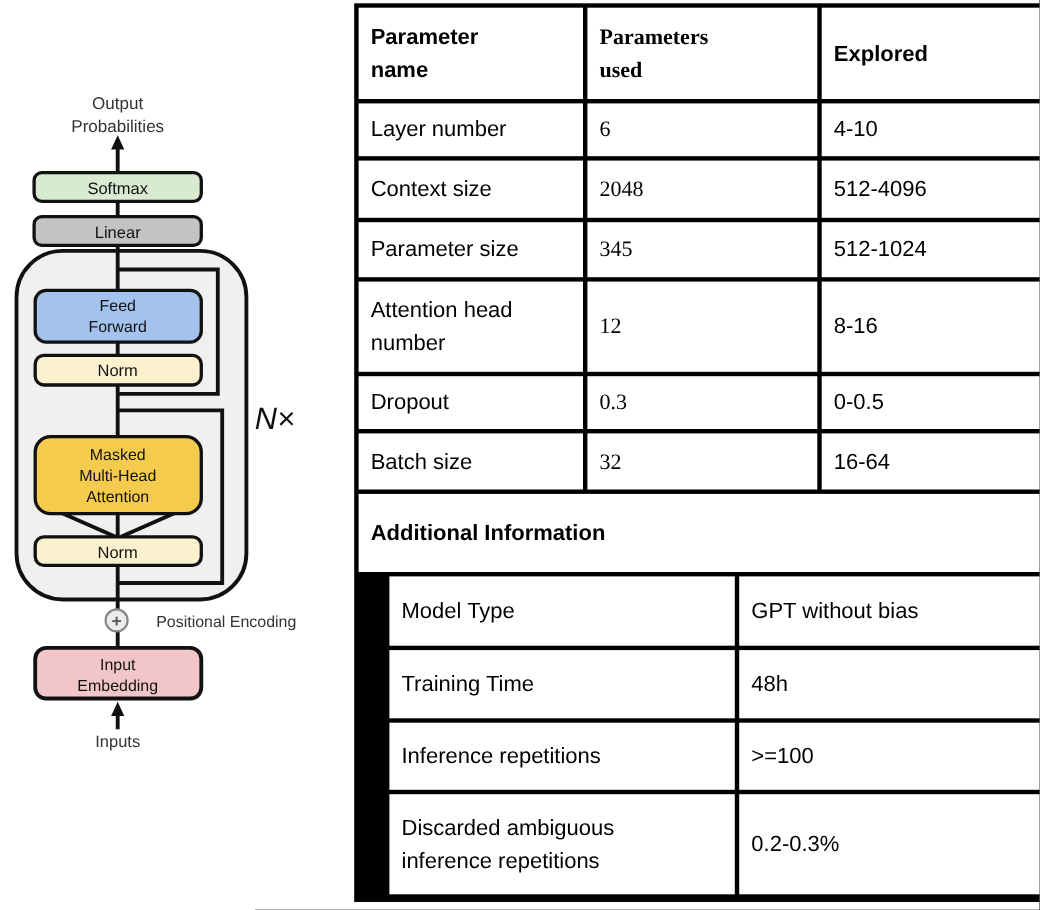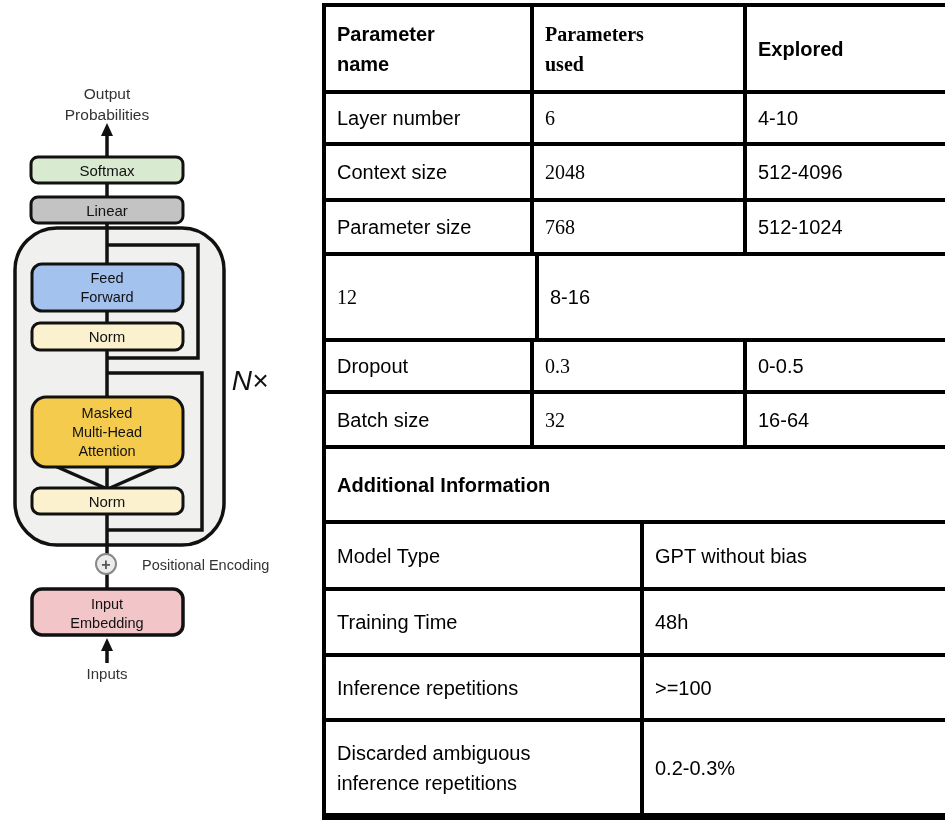--- a/index.html
+++ b/index.html
@@ -14,21 +14,21 @@
     background:#000;padding:4px;box-sizing:border-box;
     display:flex;flex-direction:column;gap:4px;
   }
   .trow{display:flex;gap:4px;flex:none;}
   .cell{
     background:#fff;display:flex;align-items:center;
     padding-left:11px;padding-right:4px;box-sizing:border-box;
     font-size:20px;line-height:30px;color:#000;white-space:pre-line;
   }
   .c1{width:204px;} .c2{width:209px;font-family:Liberation Serif, serif;} .c3{flex:1;}
-  .b1{width:314px;} .b2{flex:1;} .full{flex:1;}
+  .b1{width:314px;margin-left:28px;} .b2{flex:1;} .full{flex:1;}
   .bold{font-weight:bold;}
 </style>
 </head>
 <body>
 
 <svg class="diagram" width="305" height="827" viewBox="0 0 305 827">
 
   <rect x="15" y="228" width="209" height="317" rx="42" stroke="#111" stroke-width="3.5" fill="#f0f0ef"></rect>
 
   <line x1="107" y1="133" x2="107" y2="635" stroke="#111" stroke-width="3.5"></line>
@@ -112,25 +112,27 @@
   </div>
 
   <div class="trow" style="height:52px">
     <div class="cell c1">Context size</div>
     <div class="cell c2">2048</div>
     <div class="cell c3">512-4096</div>
   </div>
 
   <div class="trow" style="height:50px">
     <div class="cell c1">Parameter size</div>
-    <div class="cell c2">768</div>
+    <div class="cell c2">345</div>
     <div class="cell c3">512-1024</div>
   </div>
 
   <div class="trow" style="height:82px">
+    <div class="cell c1">Attention head
+number</div>
     <div class="cell c2">12</div>
     <div class="cell c3">8-16</div>
   </div>
 
   <div class="trow" style="height:48px">
     <div class="cell c1">Dropout</div>
     <div class="cell c2">0.3</div>
     <div class="cell c3">0-0.5</div>
   </div>
 

